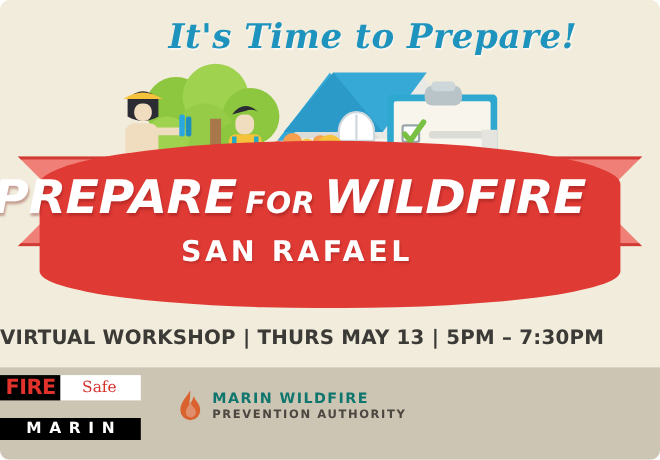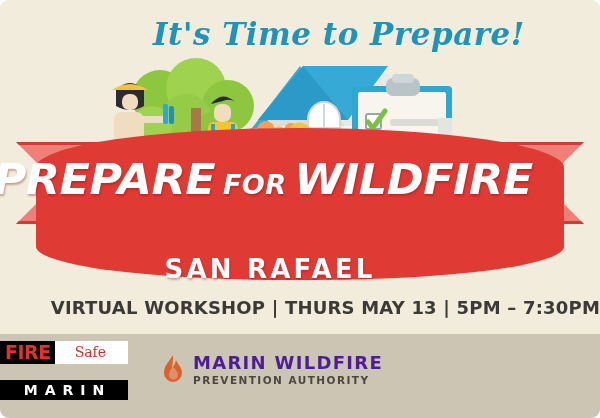--- a/index.html
+++ b/index.html
@@ -122,29 +122,28 @@
     position: absolute;
     left: 0; top: 86px;
     width: 540px;
     text-align: center;
     color: #ffffff;
     font-family: "DejaVu Sans", sans-serif;
     font-weight: bold;
     font-size: 26px;
     letter-spacing: 3.2px;
     text-shadow: 1px 2px 2px rgba(120,20,18,0.3);
-    margin-top: 40px;
   }
 
   
   .details {
     position: absolute;
     left: 0; top: 297px;
     width: 600px;
-    text-align: right;
+    text-align: left;
     white-space: nowrap;
     color: #3b3a36;
     font-family: "DejaVu Sans", sans-serif;
     font-weight: bold;
     font-size: 18px;
     letter-spacing: 0.2px;
   }
 
   
   .logos {
@@ -190,24 +189,24 @@
     text-align: center;
     padding: 2px 0 2px 7px;
     margin-top: 16px;
   }
 
   
   .mwpa { display: flex; align-items: center; gap: 9px; }
   .mwpa-flame { width: 22px; height: 32px; }
   .mwpa-words { display: flex; flex-direction: column; }
   .mwpa-l1 {
-    color: #4c1d95;
-    font-family: "DejaVu Sans", sans-serif;
-    font-weight: bold;
-    font-size: 18px;
+    color: #0f766e;
+    font-family: "DejaVu Sans", sans-serif;
+    font-weight: bold;
+    font-size: 13px;
     letter-spacing: 1.3px;
     line-height: 1.15;
   }
   .mwpa-l2 {
     color: #4b4640;
     font-family: "DejaVu Sans", sans-serif;
     font-weight: bold;
     font-size: 10.5px;
     letter-spacing: 1.45px;
     line-height: 1.25;

